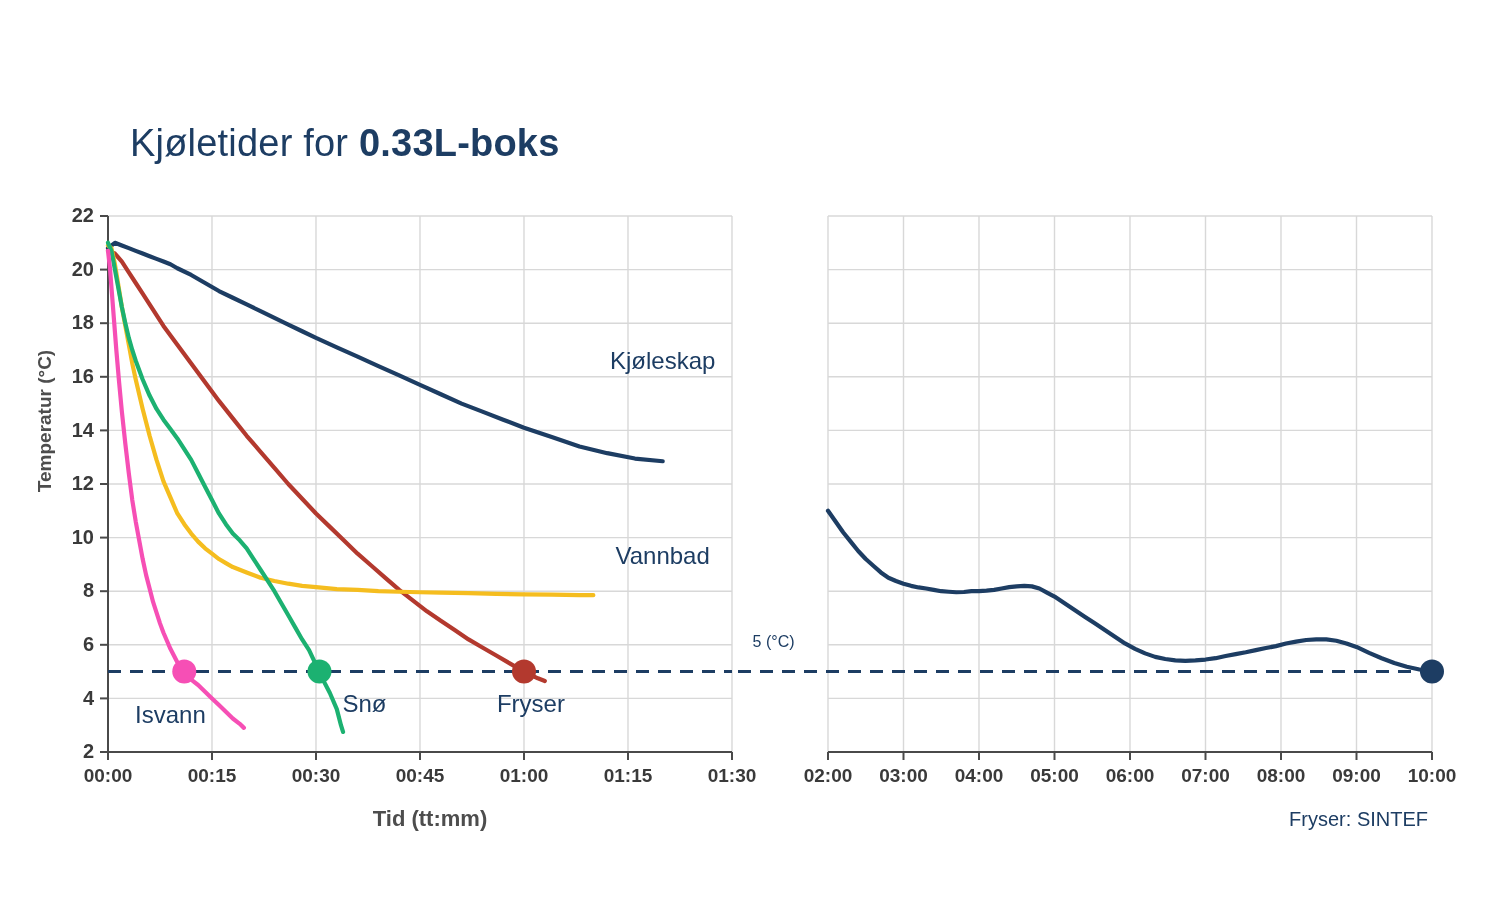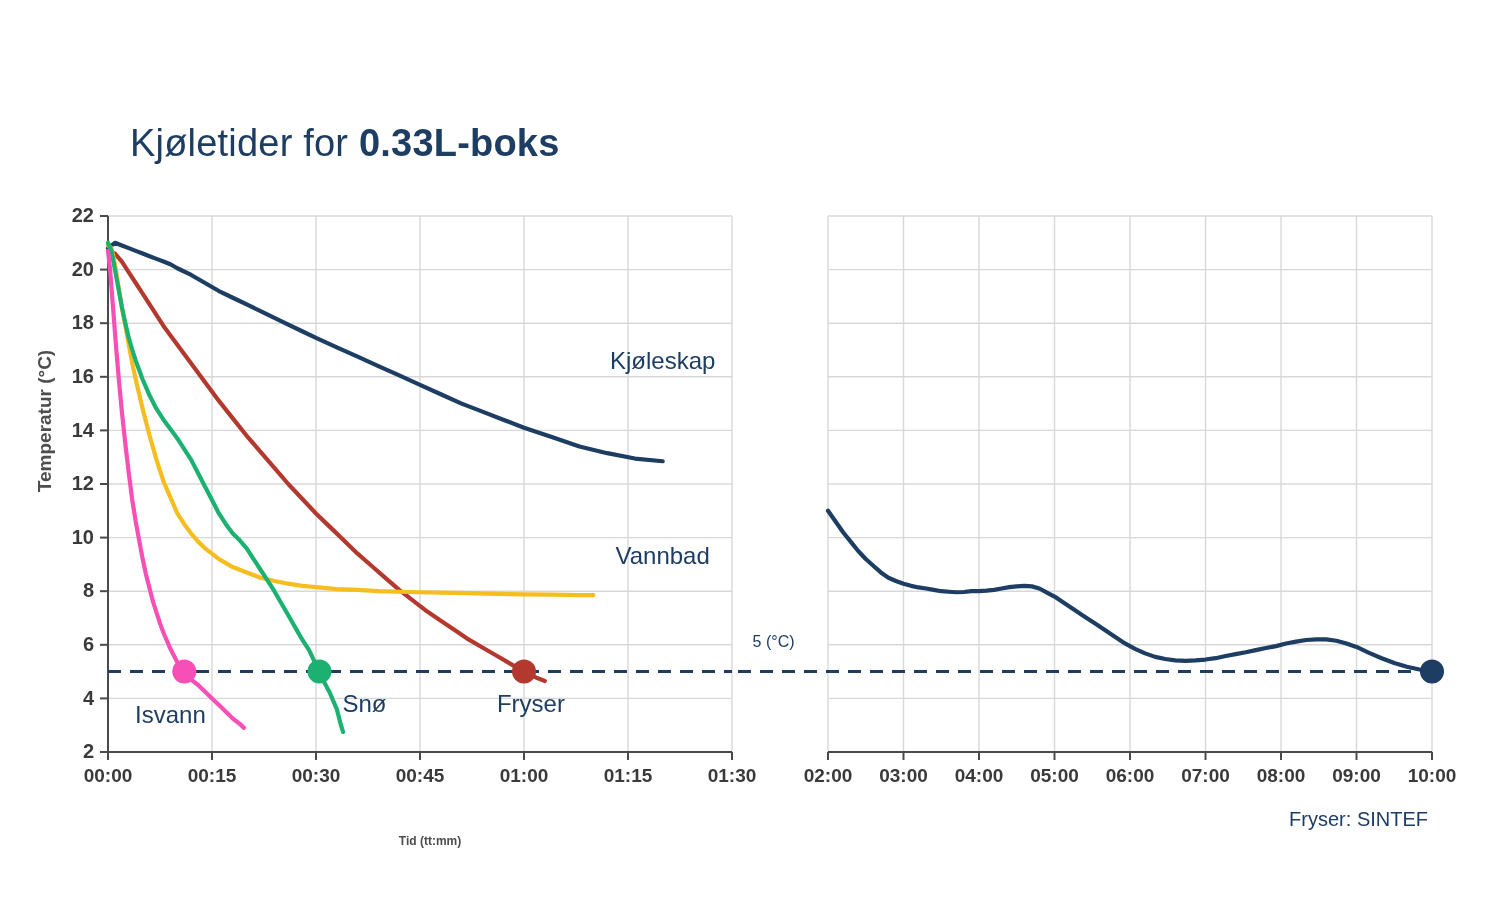--- a/index.html
+++ b/index.html
@@ -32,24 +32,23 @@
     font-size:19px;
     font-weight:700;
     color:#4d4d4d;
     white-space:nowrap;
   }
   .x-axis-title{
     position:absolute;
     left:280px; top:806px;
     width:300px;
     text-align:center;
-    font-size:12px;
+    font-size:22px;
     font-weight:700;
     color:#4d4d4d;
-    margin-top:28px;
   }
   .source-note{
     position:absolute;
     right:72px; top:808px;
     font-size:20px;
     color:#1D3D63;
     font-weight:400;
   }
   .svg-layer{position:absolute;left:0;top:0;}
   .y-tick-label{

